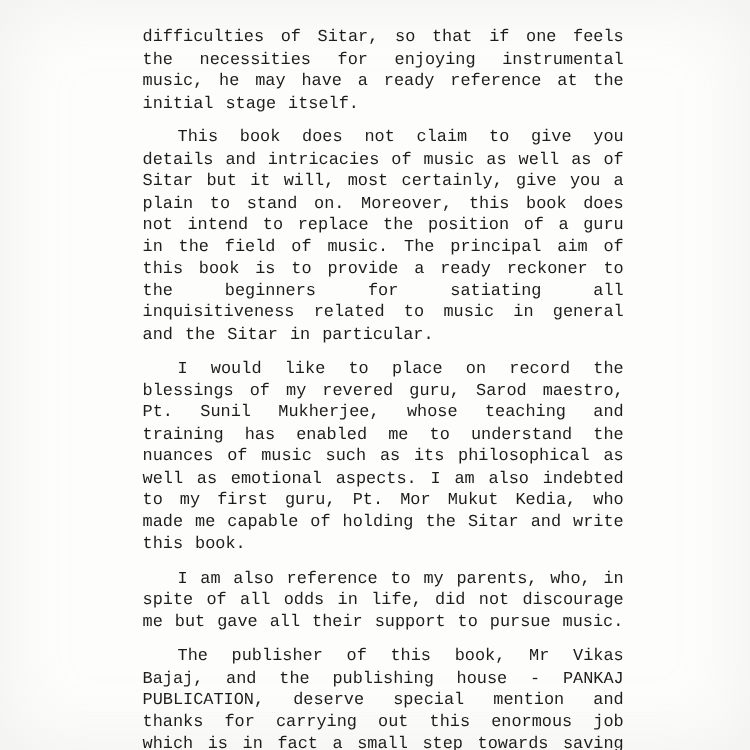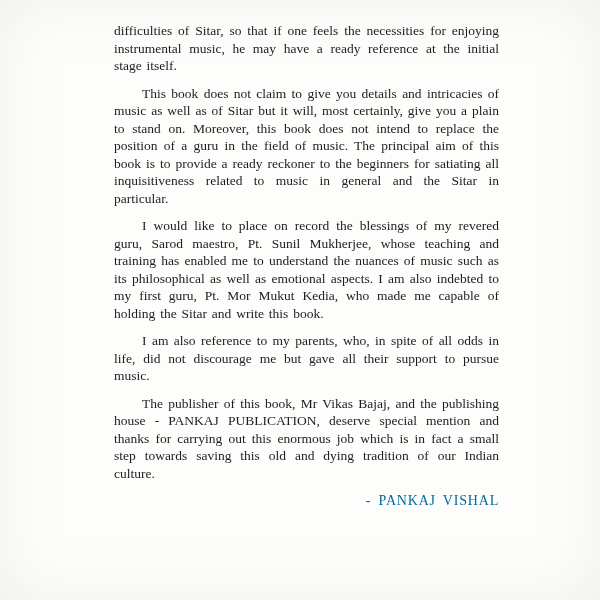--- a/index.html
+++ b/index.html
@@ -13,20 +13,21 @@
     font-family: "Liberation Serif", serif;
     overflow: hidden;
   }
   .page {
     position: relative;
     width: 600px;
     height: 600px;
     background: #fdfdfc;
     
     box-shadow: inset 0 0 60px rgba(180,180,175,0.18);
+    font-family: Liberation Mono, monospace;
   }
   .text-block {
     position: absolute;
     left: 114px;
     top: 22px;
     width: 385px;
     color: #1e1c1c;
     font-size: 13.5px;
     line-height: 17.5px;
     text-align: justify;

